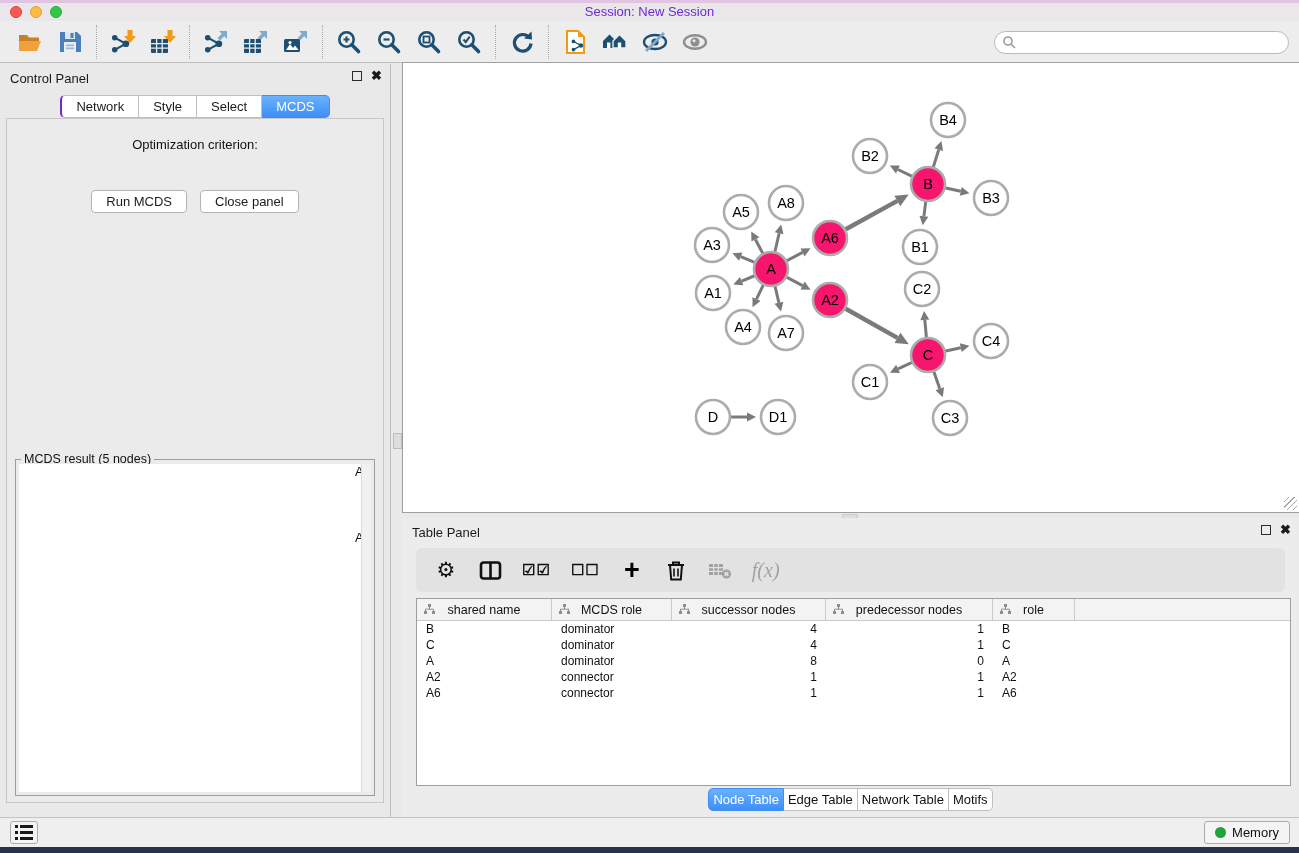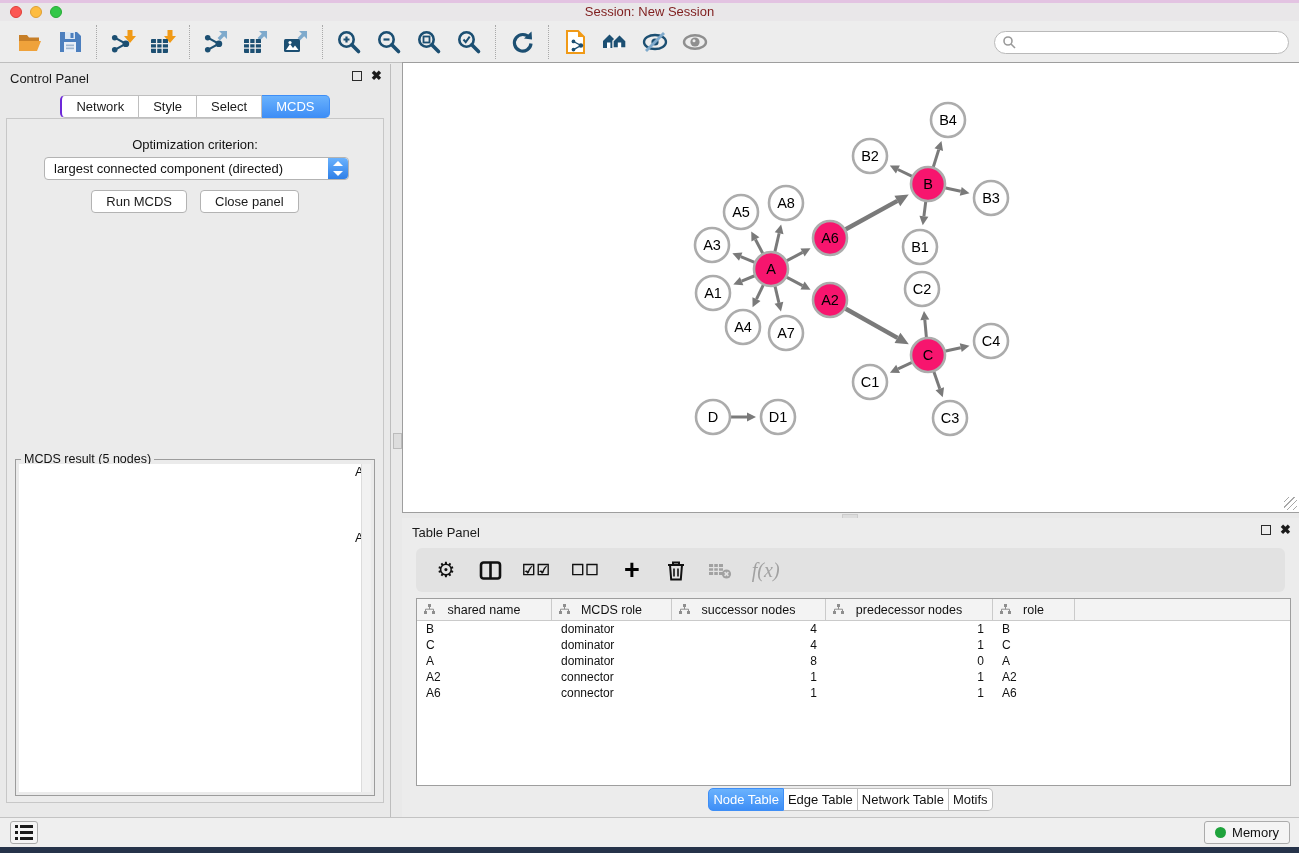--- a/index.html
+++ b/index.html
@@ -4,21 +4,21 @@
 <style>
   * { margin:0; padding:0; box-sizing:border-box; }
   html,body { background:#444; }
   #app {
     position:relative; width:1299px; height:853px; overflow:hidden;
     background:#E9E9E9; font-family:"Liberation Sans", sans-serif; color:#111;
   }
   
   .desktop-strip-top { position:absolute; left:0; top:0; width:100%; height:3px; background:#E3C3E2; }
   .titlebar { position:absolute; left:0; top:3px; width:100%; height:18px; background:#E9E7E9; }
-  .titlebar .win-title { position:absolute; left:0; right:0; top:1px; text-align:center; font-size:13px; color:#7f1d1d; }
+  .titlebar .win-title { position:absolute; left:0; right:0; top:1px; text-align:center; font-size:13px; color:#6d28d9; }
   .lights { position:absolute; left:10px; top:3px; display:flex; gap:8px; }
   .light { width:12px; height:12px; border-radius:50%; display:inline-block; }
   .light.red { background:#FC5753; border:1px solid #DF3E38; }
   .light.yellow { background:#FDBC40; border:1px solid #DE9F34; }
   .light.green { background:#33C748; border:1px solid #27AA35; }
   .toolbar { position:absolute; left:0; top:21px; width:100%; height:42px; background:#EDEDED; border-bottom:1px solid #BEBEBE; display:flex; align-items:center; padding-left:10px; }
   .tb-btn { width:40px; height:36px; display:flex; align-items:center; justify-content:center; cursor:default; }
   .tb-sep { width:1px; height:34px; margin:0 6px; border-left:1px dotted #A9A9A9; }
   .search-wrap { position:absolute; right:10px; top:10px; width:295px; height:23px; }
   .search-wrap input { width:100%; height:100%; border:1px solid #B9B9B9; border-radius:12px; background:#fff; padding-left:26px; font-size:13px; outline:none; }
@@ -271,27 +271,20 @@
       </span>
     </div>
     <div class="tabbar" id="cp-tabs">
         <span class="tab">Network</span>
         <span class="tab">Style</span>
         <span class="tab">Select</span>
         <span class="tab active">MCDS</span>
       </div>
     <div class="cp-content">
       <div class="opt-label">Optimization criterion:</div>
-      <div class="dropdown">
-        <span class="dd-text">largest connected component (directed)</span>
-        <span class="dd-stepper">
-            <span class="up"></span>
-            <span class="dn"></span>
-          </span>
-      </div>
       <div class="cp-buttons">
         <button class="btn">Run MCDS</button>
         <button class="btn">Close panel</button>
       </div>
       <div class="result-box">
         <span class="result-legend">MCDS result (5 nodes)</span>
         <div class="result-list" id="result-list">
           <div class="result-scroll"></div>
         <div class="result-item">A2</div>
             <div class="result-item">A</div>

